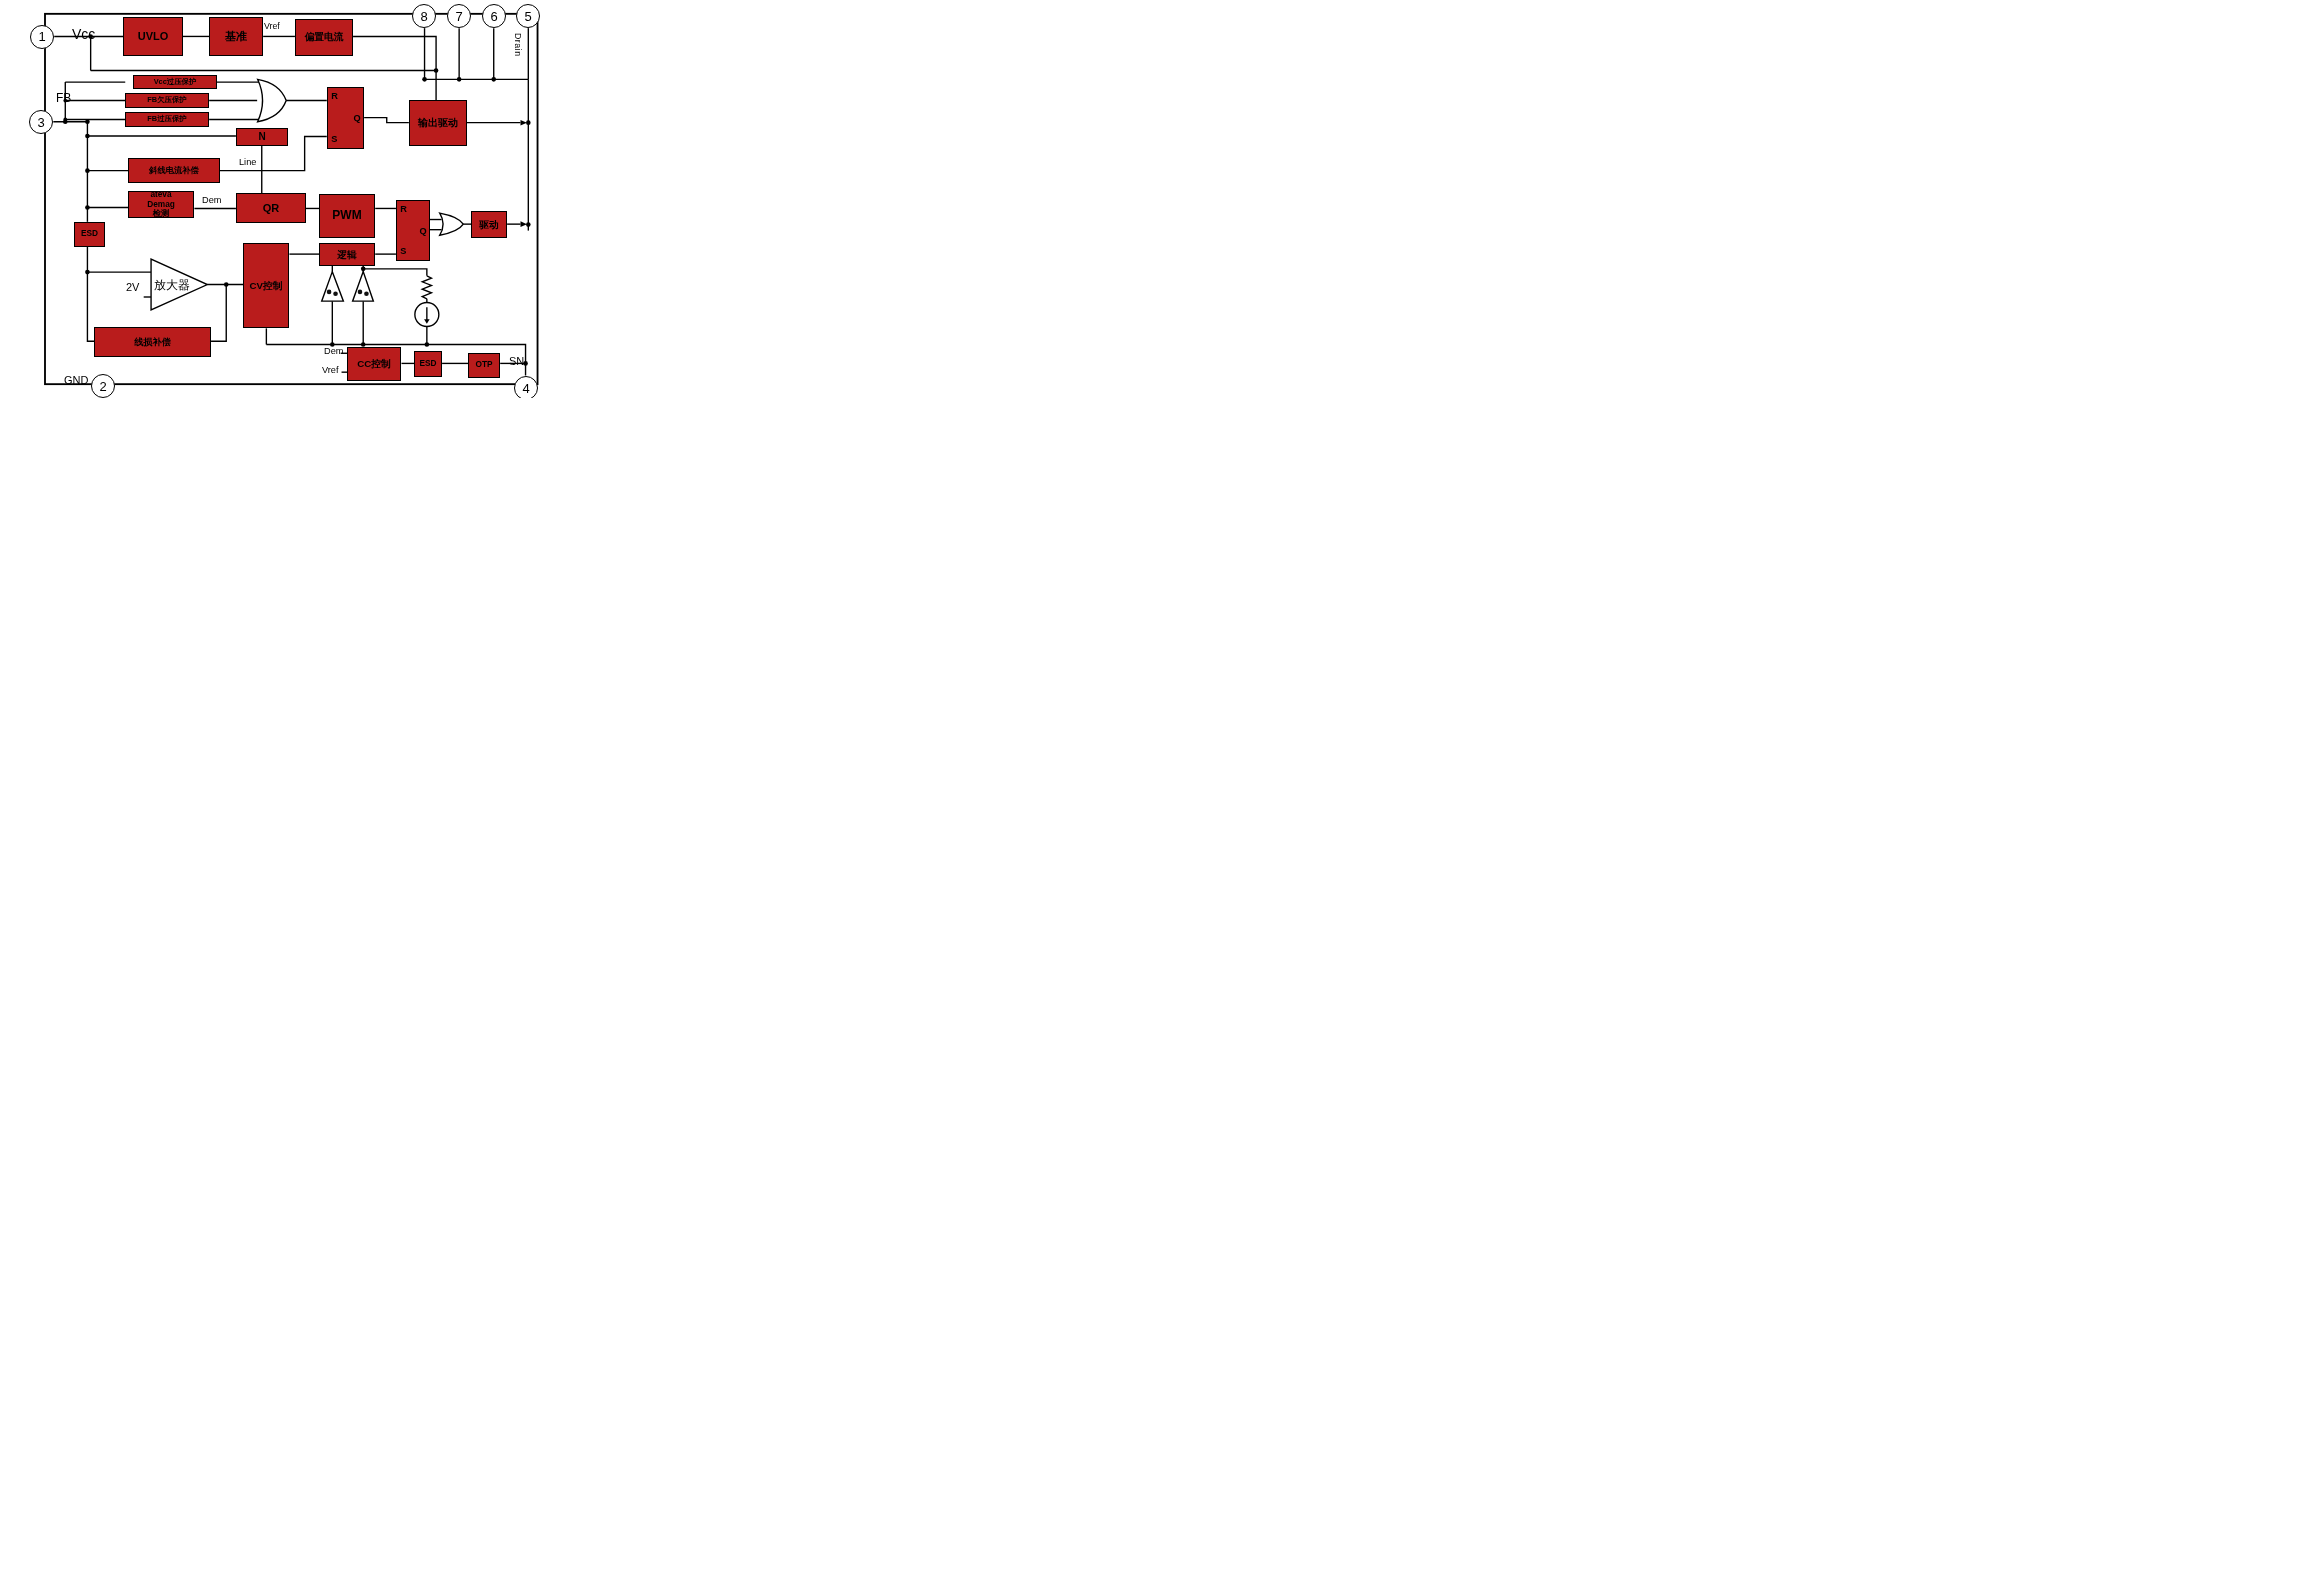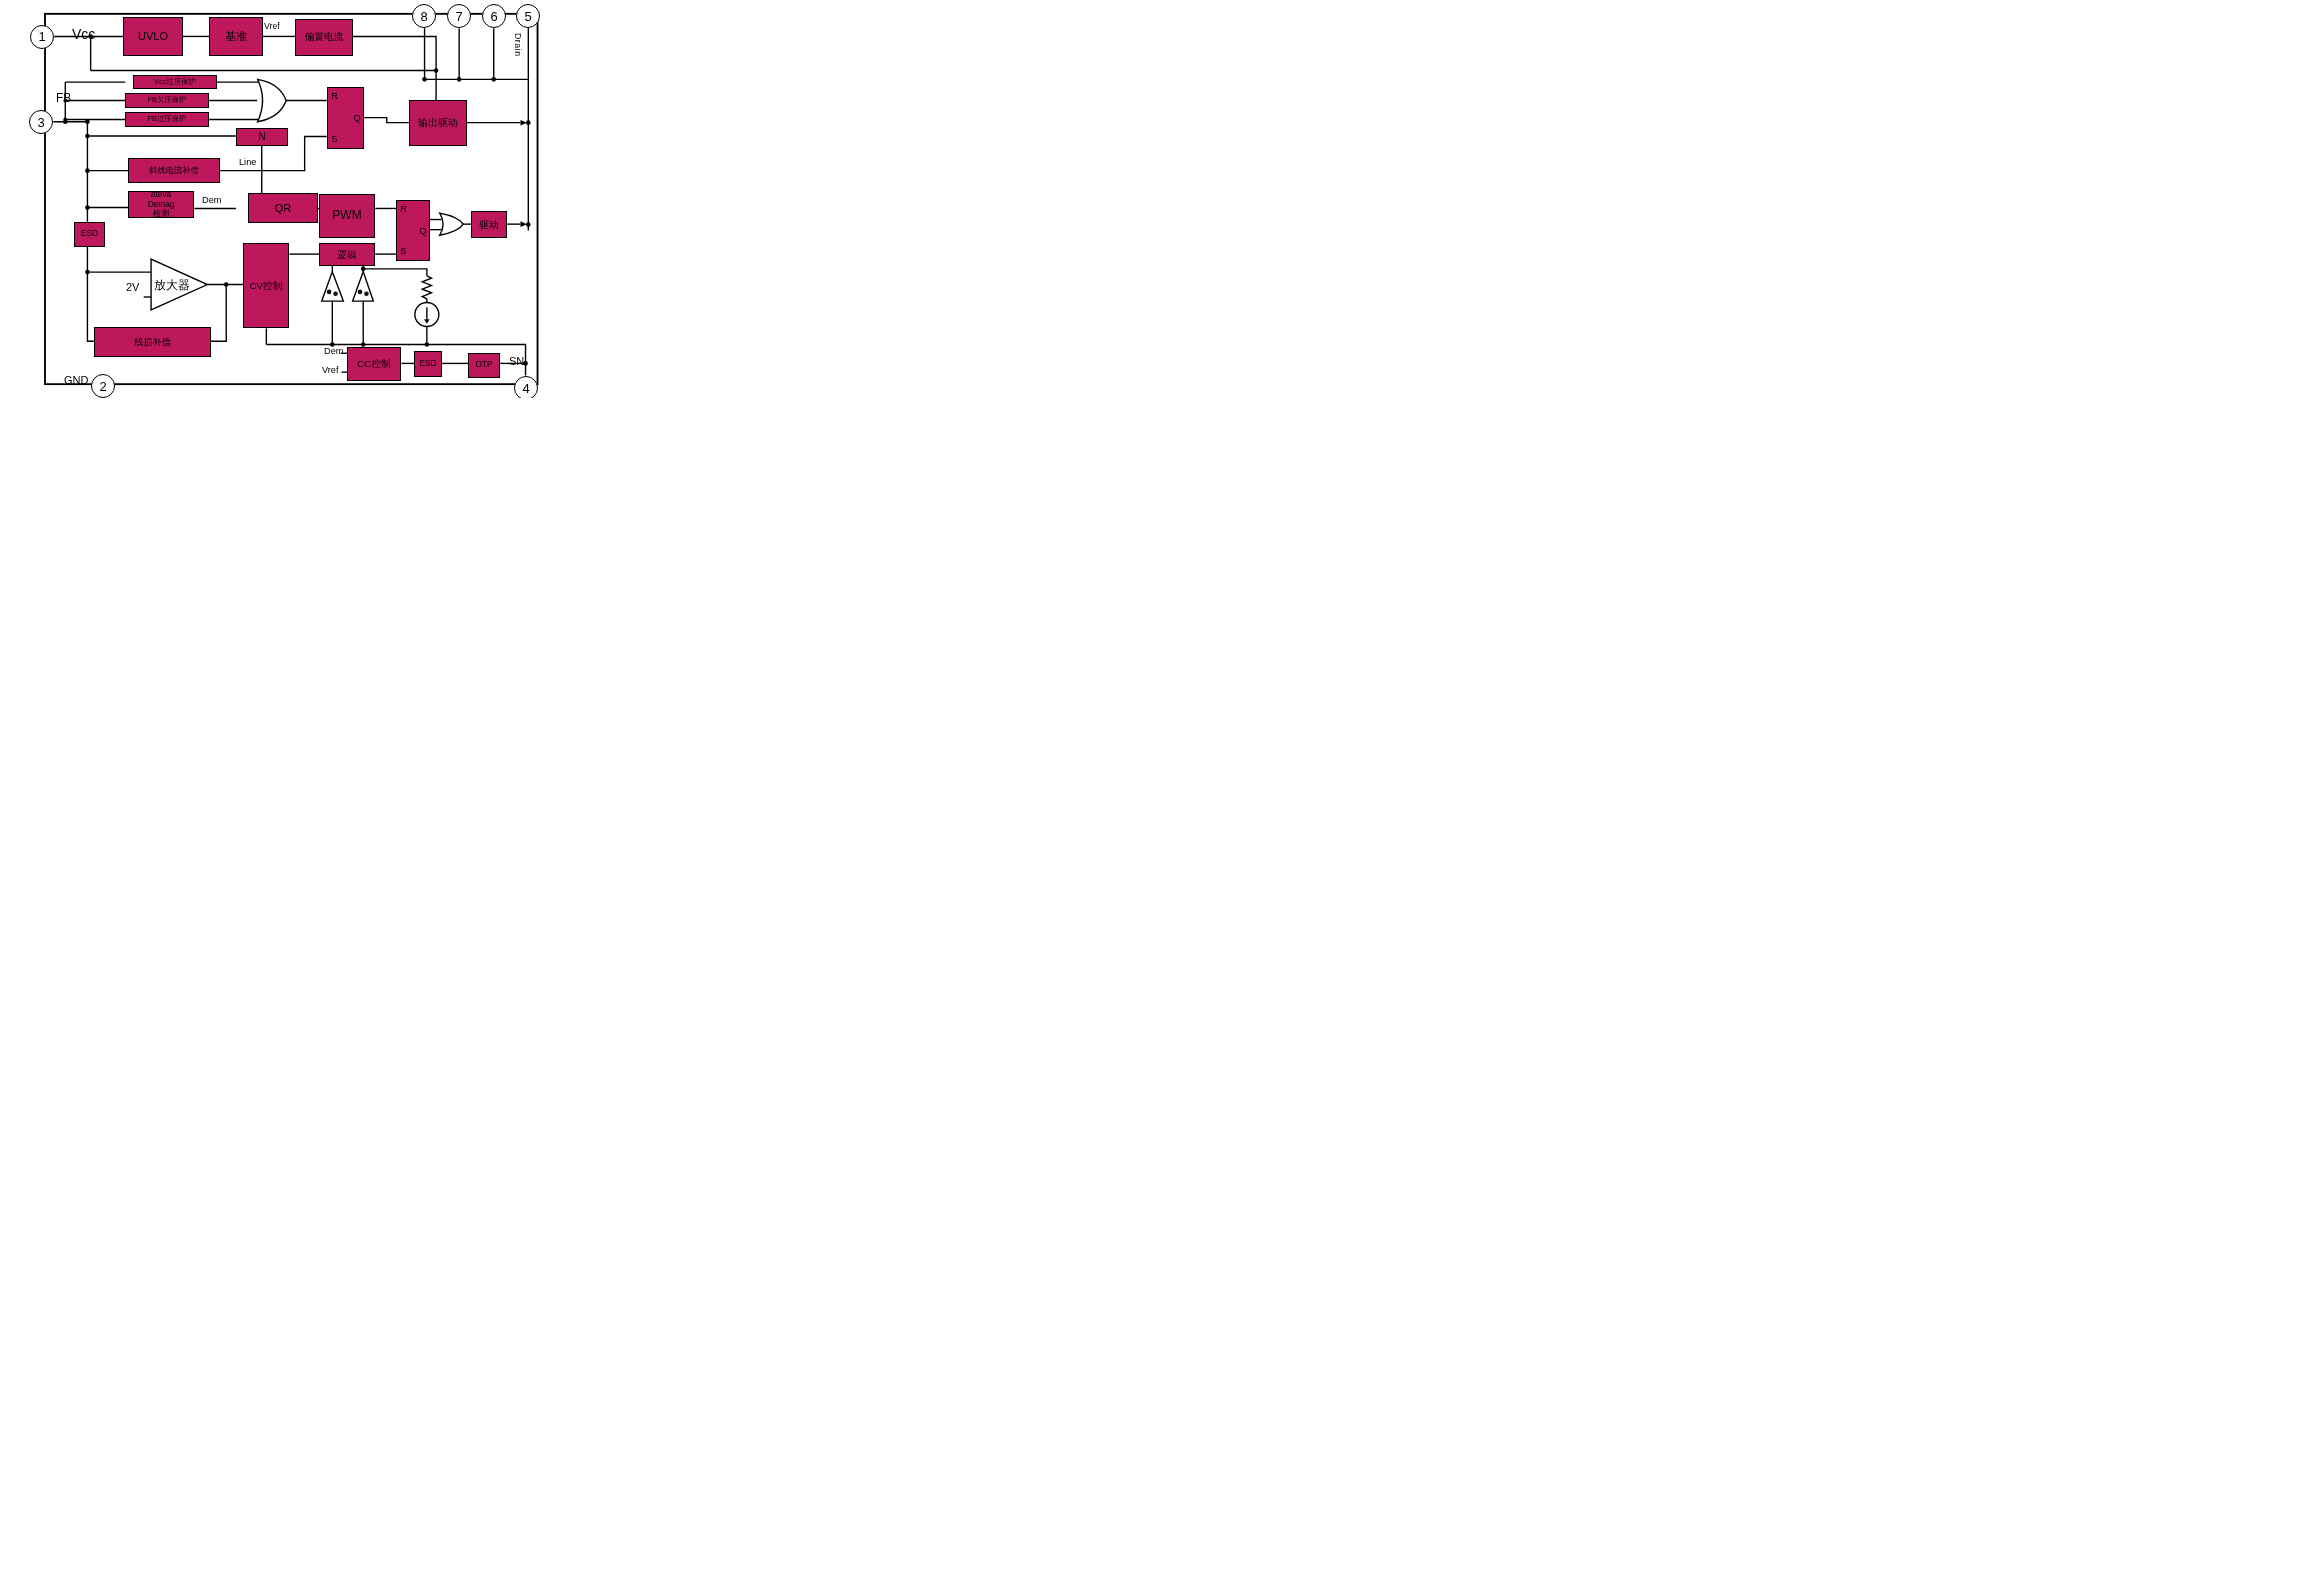--- a/index.html
+++ b/index.html
@@ -1,21 +1,21 @@
 <!DOCTYPE html>
 <html style="font-size:7.4px"><head>
 <meta charset="utf-8">
 <style>
   html,body{margin:0;padding:0;background:#ffffff;}
   body{font-family:"Liberation Sans","DejaVu Sans",sans-serif;color:#000;}
   .diagram{position:relative;width:577px;height:398px;background:#fff;overflow:hidden;}
   .wires{position:absolute;left:0;top:0;z-index:1;}
-  .box{position:absolute;z-index:2;background:#be185d;border:1.4px solid #000;
+  .box{position:absolute;z-index:2;background:#b91c1c;border:1.4px solid #000;
        display:flex;align-items:center;justify-content:center;text-align:center;
-       box-sizing:border-box;line-height:1.15;}
+       box-sizing:border-box;line-height:1.15;font-weight:bold;}
   .ff{justify-content:flex-start;}
   .ff span{position:absolute;font-size:9.2px;}
   .ff .r{left:3.2px;top:3.2px;} .ff .s{left:3.2px;bottom:3.2px;} .ff .q{right:2.3px;top:50%;transform:translateY(-50%);}
   .lbl{position:absolute;z-index:3;white-space:nowrap;}
   .pin{position:absolute;z-index:4;width:24px;height:24px;border:1.8px solid #000;border-radius:50%;
        background:#fff;box-sizing:border-box;display:flex;align-items:center;justify-content:center;
        font-size:13px;}
   .vtext{writing-mode:vertical-rl;letter-spacing:0.5px;}
   .amp-lbl{z-index:3;}
 </style>
@@ -180,21 +180,21 @@
   <div class="box" style="left:236px;top:128px;width:52px;height:17.5px;font-size:10px;">
       <span>N</span>
     </div>
   <div class="box" style="left:128px;top:158px;width:92px;height:25px;font-size:8.3px;">
       <span>斜线电流补偿</span>
     </div>
   <div class="box" style="left:128px;top:191px;width:66px;height:27px;font-size:8.3px;flex-direction:column;">
 ateva<span>Demag</span>
     <span>检测</span>
   </div>
-  <div class="box" style="left:236px;top:193px;width:70px;height:30px;font-size:11px;margin-left:12px;">
+  <div class="box" style="left:236px;top:193px;width:70px;height:30px;font-size:11px;">
       <span>QR</span>
     </div>
 
   <div class="box ff" style="left:327px;top:87px;width:37px;height:62px;">
     <span class="r">R</span>
     <span class="s">S</span>
     <span class="q">Q</span>
   </div>
   <div class="box" style="left:409px;top:100px;width:58px;height:46px;font-size:10px;">
       <span>输出驱动</span>

